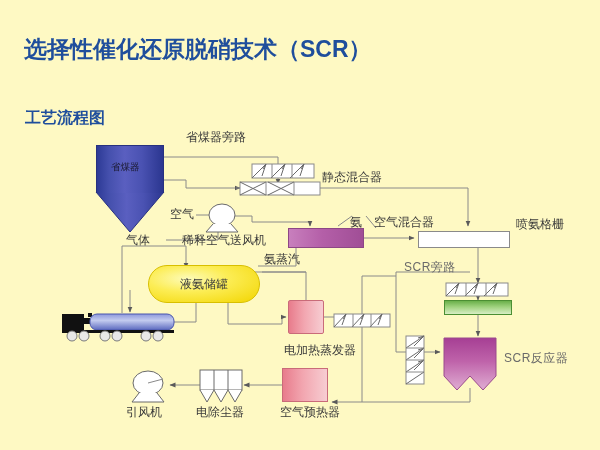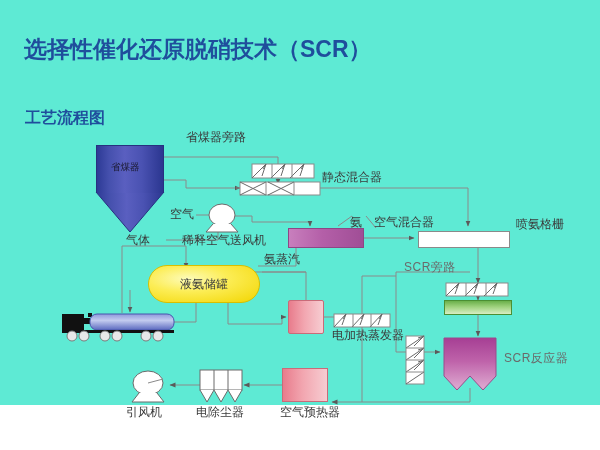--- a/index.html
+++ b/index.html
@@ -4,22 +4,22 @@
 <style>
   html, body {
     margin: 0; padding: 0;
     width: 600px; height: 450px;
     background: #ffffff;
     font-family: "Liberation Sans", sans-serif;
     overflow: hidden;
   }
   #page {
     position: relative;
-    width: 600px; height: 405px;
-    background: #5eead4;
+    width: 600px; height: 450px;
+    background: #fef9c3;
   }
   
   #title-cn {
     position: absolute; left: 24px; top: 34px;
     font-size: 23px; font-weight: bold;
     color: #1f4e9c;
     letter-spacing: 0px;
     white-space: nowrap;
   }
   #title-en {
@@ -327,21 +327,21 @@
     <div class="dlabel" style="left:350px; top:216px;">氨</div>
 
     <div class="dlabel" style="left:374px; top:216px;">空气混合器</div>
 
     <div class="dlabel" style="left:470px; top:218px;padding-left:46px;">喷氨格栅</div>
 
     <div class="dlabel" style="left:126px; top:234px;">气体</div>
 
     <div class="dlabel" style="left:264px; top:253px;">氨蒸汽</div>
 
-    <div class="dlabel" style="left:284px; top:329px;margin-left:48px;">电加热蒸发器</div>
+    <div class="dlabel" style="left:284px; top:344px;">电加热蒸发器</div>
 
     <div class="dlabel big" style="left:404px; top:261px;">SCR旁路</div>
 
     <div class="dlabel big" style="left:504px; top:352px;">SCR反应器</div>
 
     <div class="dlabel" style="left:280px; top:406px;">空气预热器</div>
 
     <div class="dlabel" style="left:196px; top:406px;">电除尘器</div>
 
     <div class="dlabel" style="left:126px; top:406px;">引风机</div>

